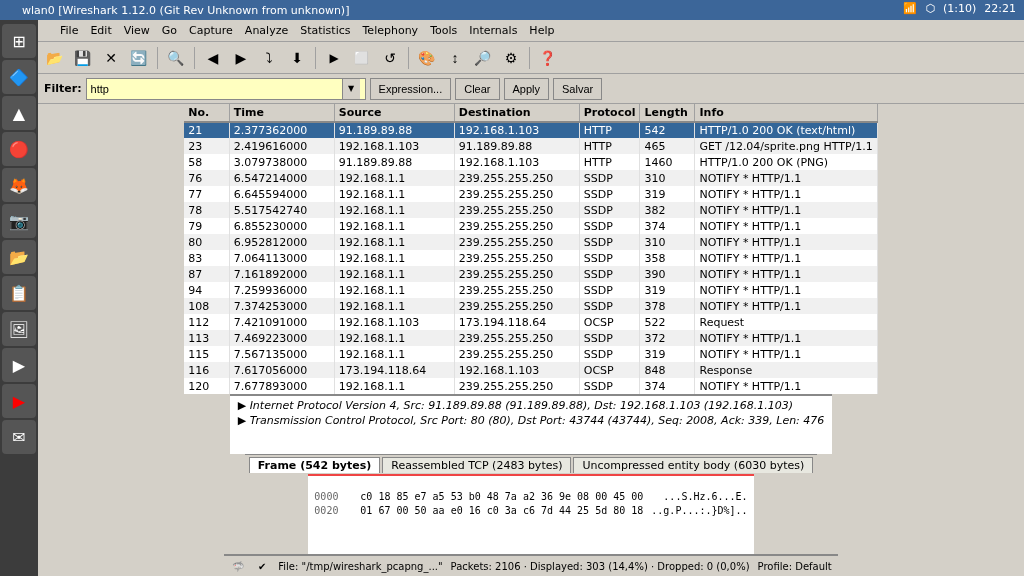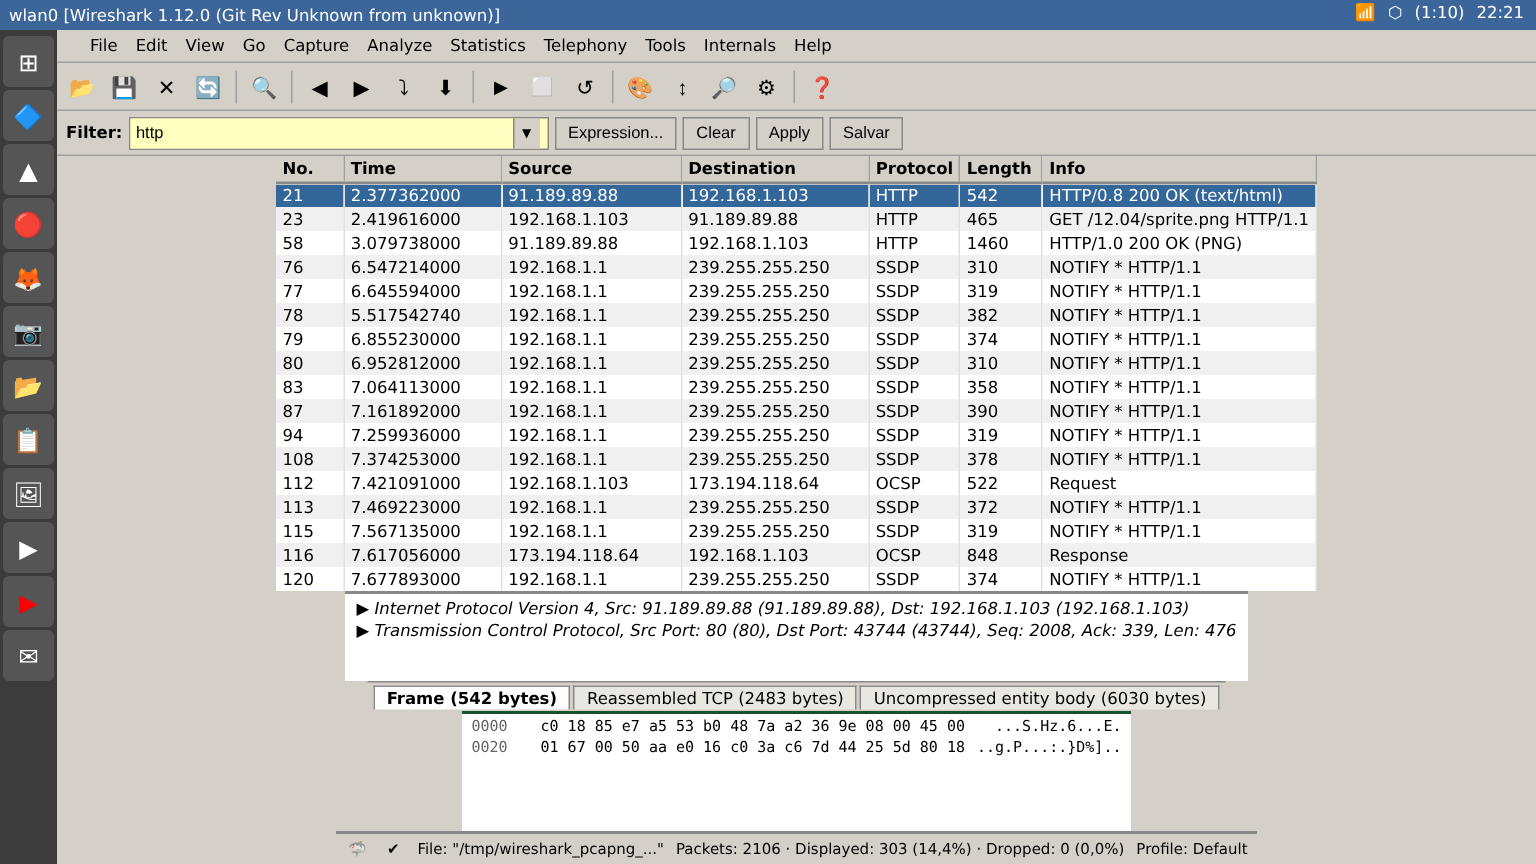--- a/index.html
+++ b/index.html
@@ -177,26 +177,26 @@
     }
     .detail-row {
       padding: 1px 4px;
       cursor: pointer;
       white-space: nowrap;
     }
 
     
     #hex-dump {
       background: white;
-      border-top: 2px solid #14532d;
+      border-top: 2px solid #ef4444;
       height: 80px;
       overflow-y: auto;
       font-size: 10px;
       font-family: 'DejaVu Sans Mono', 'Liberation Mono', monospace;
-      padding: 2px 6px;
+      padding: 14px 6px;
     }
     .hex-row {
       display: flex;
       gap: 8px;
       line-height: 14px;
     }
     .hex-offset { color: #666; width: 38px; }
     .hex-bytes { color: #000; flex: 1; }
     .hex-ascii { color: #000; }
 
@@ -287,21 +287,21 @@
       display: flex;
       flex-direction: column;
       overflow: hidden;
     }
     #window-titlebar {
       background: #3c6699;
       color: white;
       height: 20px;
       display: flex;
       align-items: center;
-      padding: 0 6px;
+      padding: 0 22px;
       font-size: 11px;
       text-align: center;
     }
   </style>
 </head>
 <body>
 
 <div id="app-wrapper">
 
   <div id="window-titlebar">
@@ -401,21 +401,21 @@
               </tr>
             </thead>
             <tbody id="packet-tbody">
             <tr class="selected" style="background: rgb(51, 102, 153); color: white;">
                   <td style="color: white;">21</td>
                   <td style="color: white;">2.377362000</td>
                   <td style="color: white;">91.189.89.88</td>
                   <td style="color: white;">192.168.1.103</td>
                   <td style="color: white;">HTTP</td>
                   <td style="color: white;">542</td>
-                  <td style="color: white;">HTTP/0.8 200 OK  (text/html)</td>
+                  <td style="color: white;">HTTP/1.0 200 OK  (text/html)</td>
                 </tr>
                 <tr>
                   <td>23</td>
                   <td>2.419616000</td>
                   <td>192.168.1.103</td>
                   <td>91.189.89.88</td>
                   <td>HTTP</td>
                   <td>465</td>
                   <td>GET /12.04/sprite.png HTTP/1.1</td>
                 </tr>

